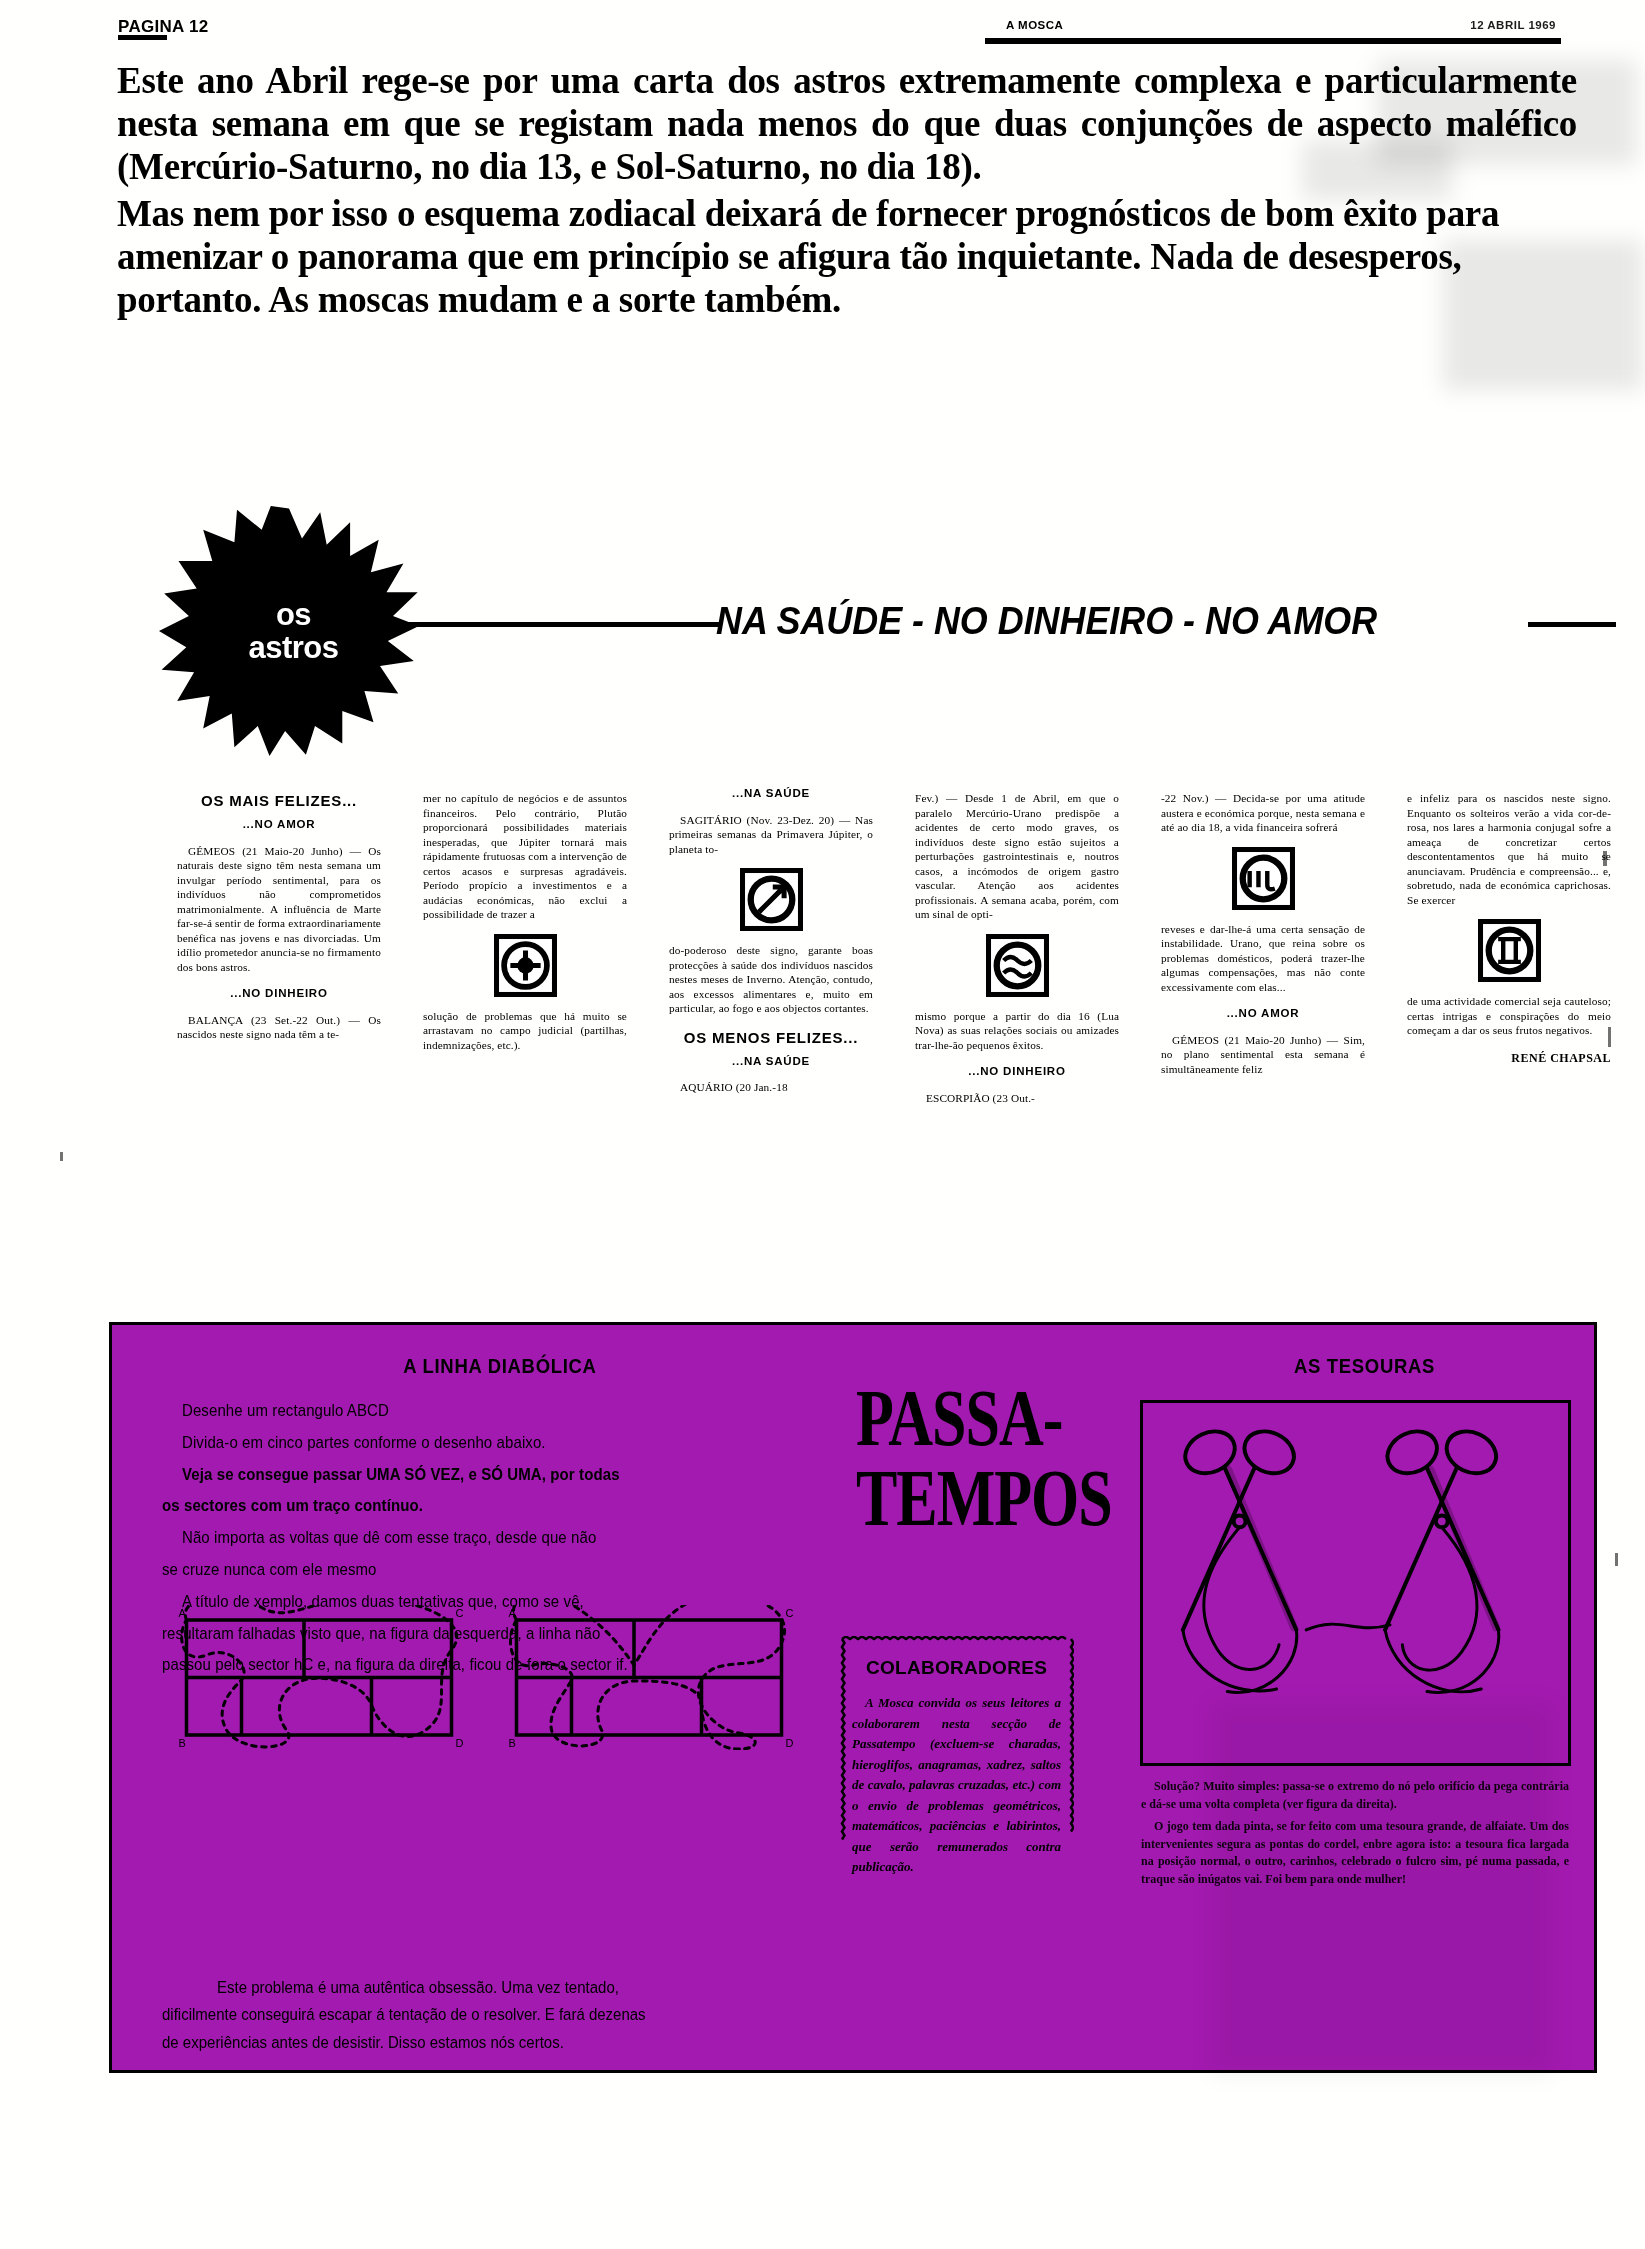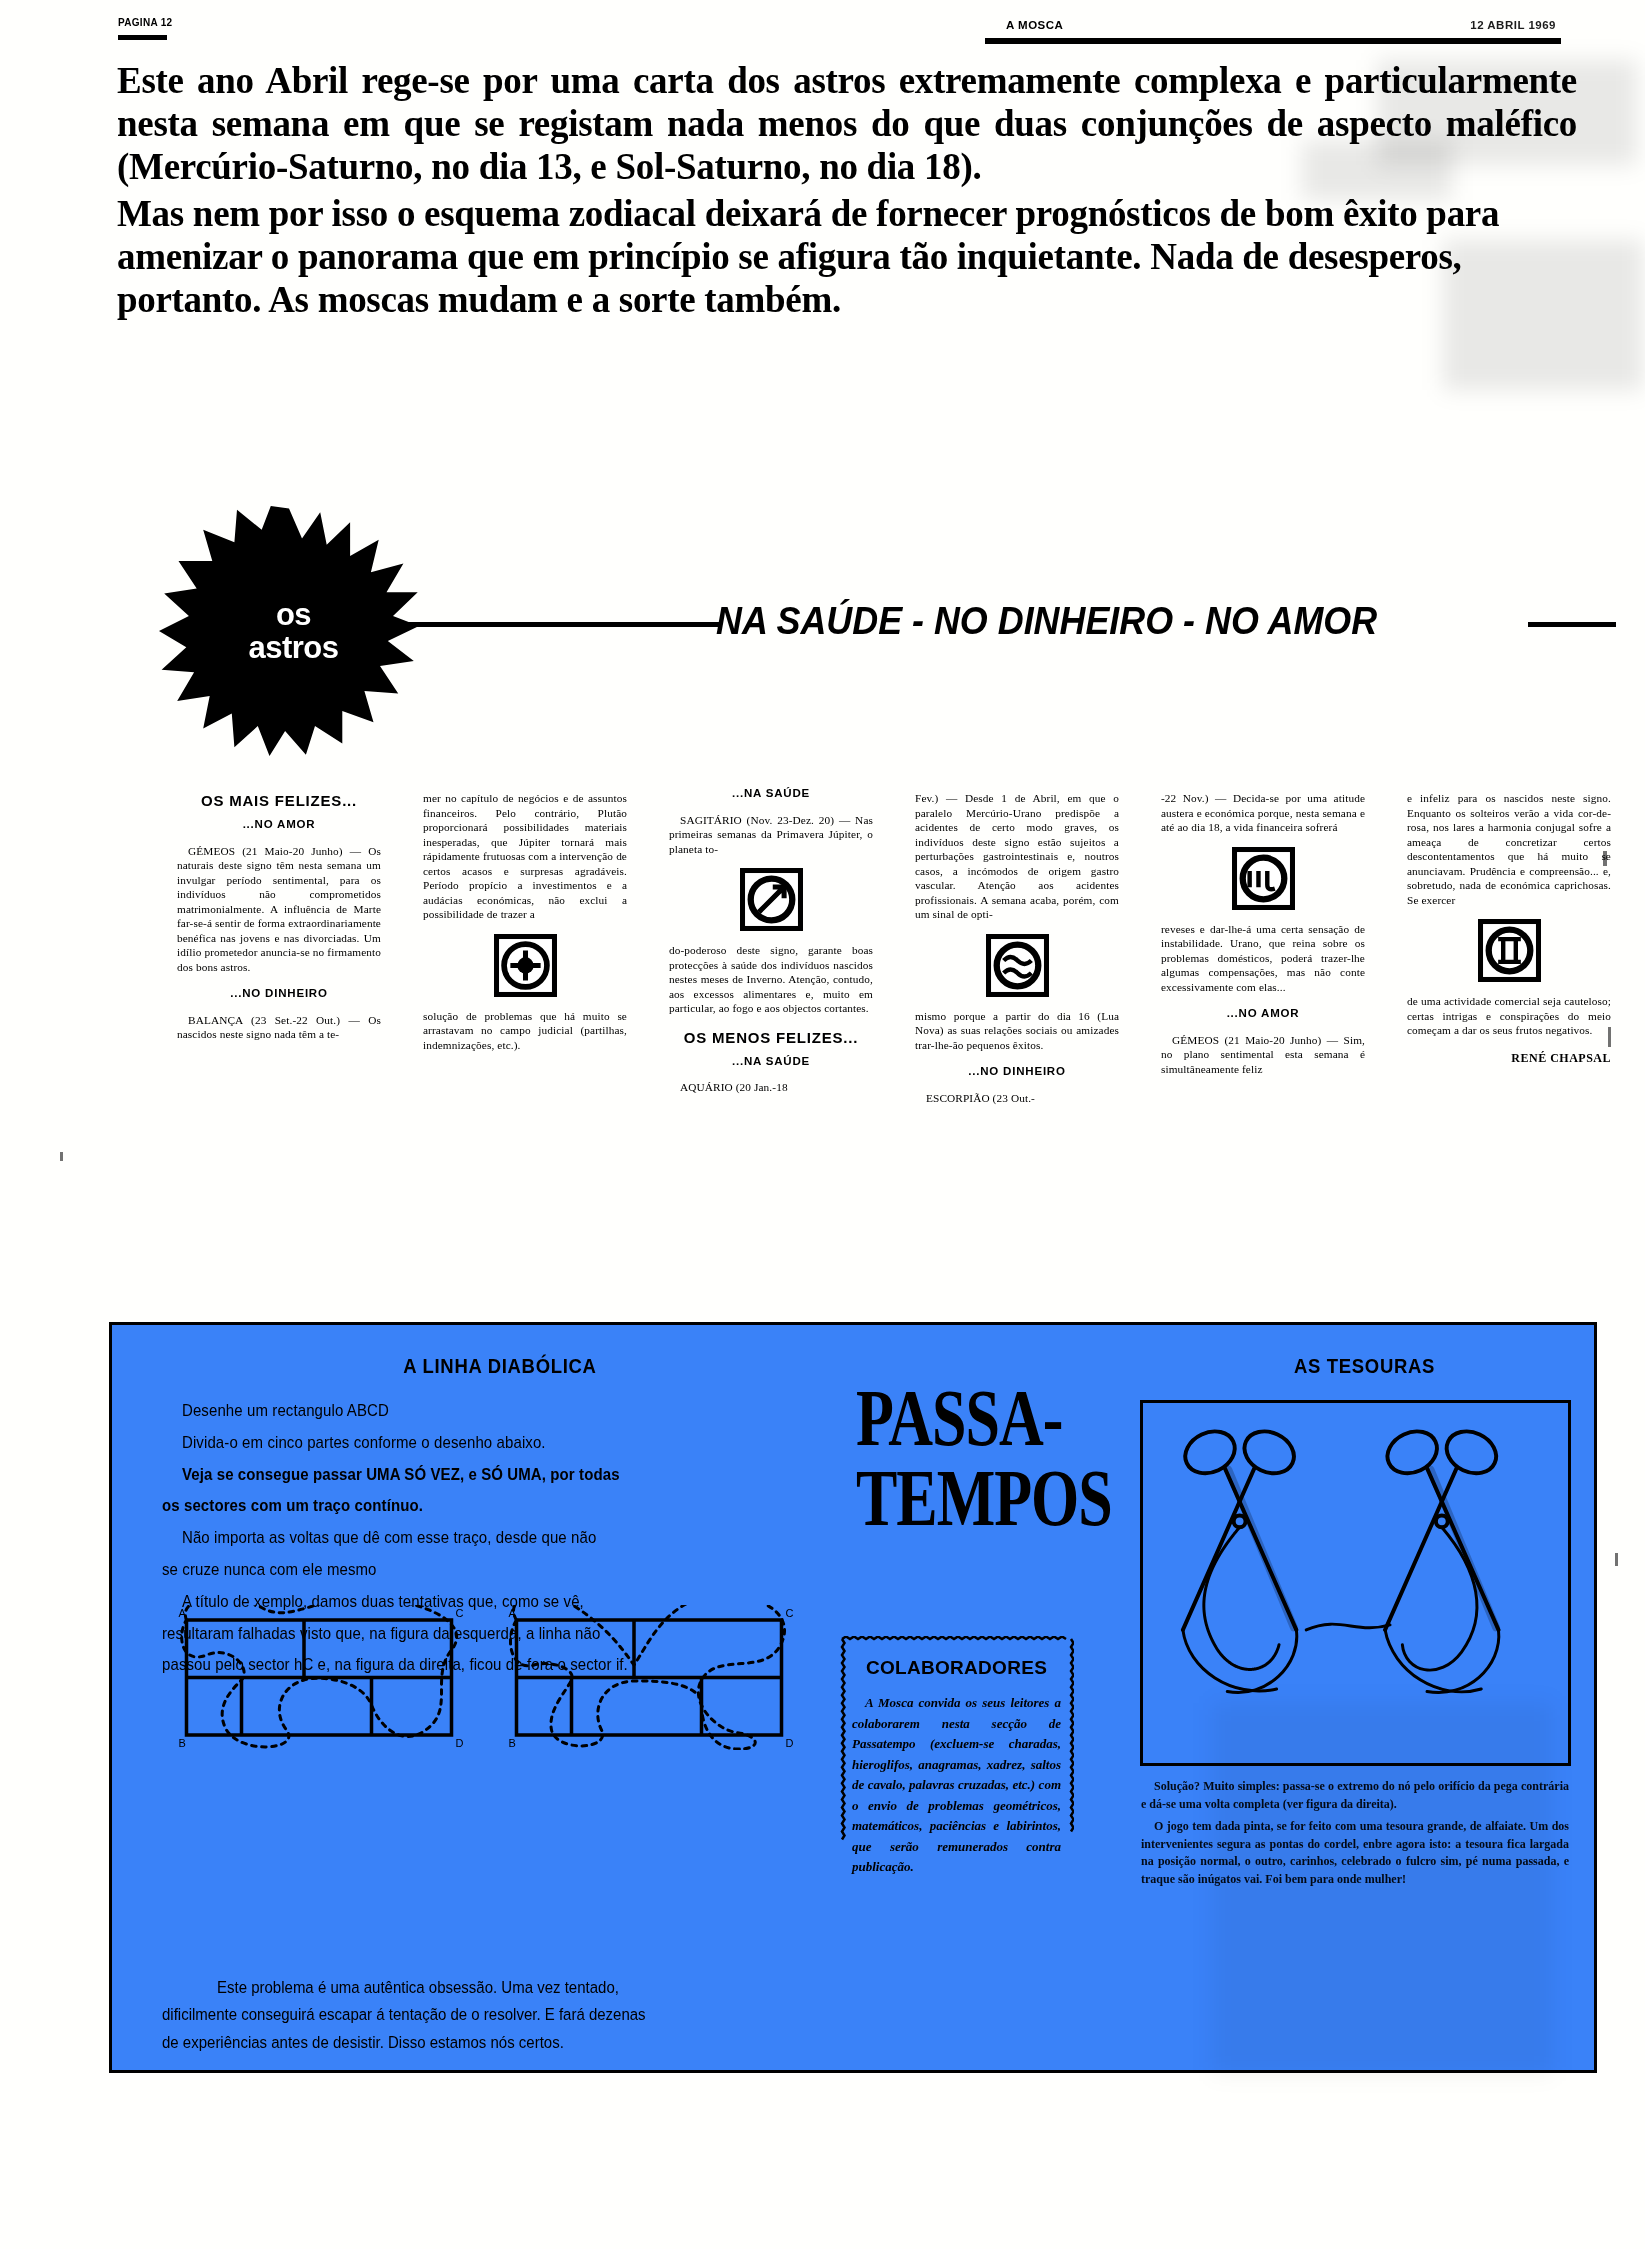--- a/index.html
+++ b/index.html
@@ -20,21 +20,21 @@
 
   
   .masthead {
     position: absolute;
     top: 17px; left: 118px; right: 85px;
     height: 30px;
   }
   .mast-left {
     position: absolute;
     left: 0; top: 0;
-    font-size: 10px;
+    font-size: 17px;
     font-weight: 700;
     letter-spacing: 0.3px;
     font-family: "Liberation Sans", sans-serif;
   }
   .mast-left-rule {
     position: absolute;
     left: 0; top: 17.5px;
     width: 49px; height: 5px;
     background: #000;
   }
@@ -196,21 +196,21 @@
     margin-top: 13px !important;
   }
 
   
   .pt-frame {
     position: absolute;
     left: 109px; top: 1322px;
     width: 1488px; height: 751px;
     border: 3.5px solid #000;
     box-sizing: border-box;
-    background: #3b82f6;
+    background: #a21caf;
     text-decoration: underline;
   }
   .pt-inner { position: absolute; inset: 0; }
 
   .pt-left {
     position: absolute;
     left: 50px; top: 29px;
     width: 676px;
   }
   .pt-head-diab {

